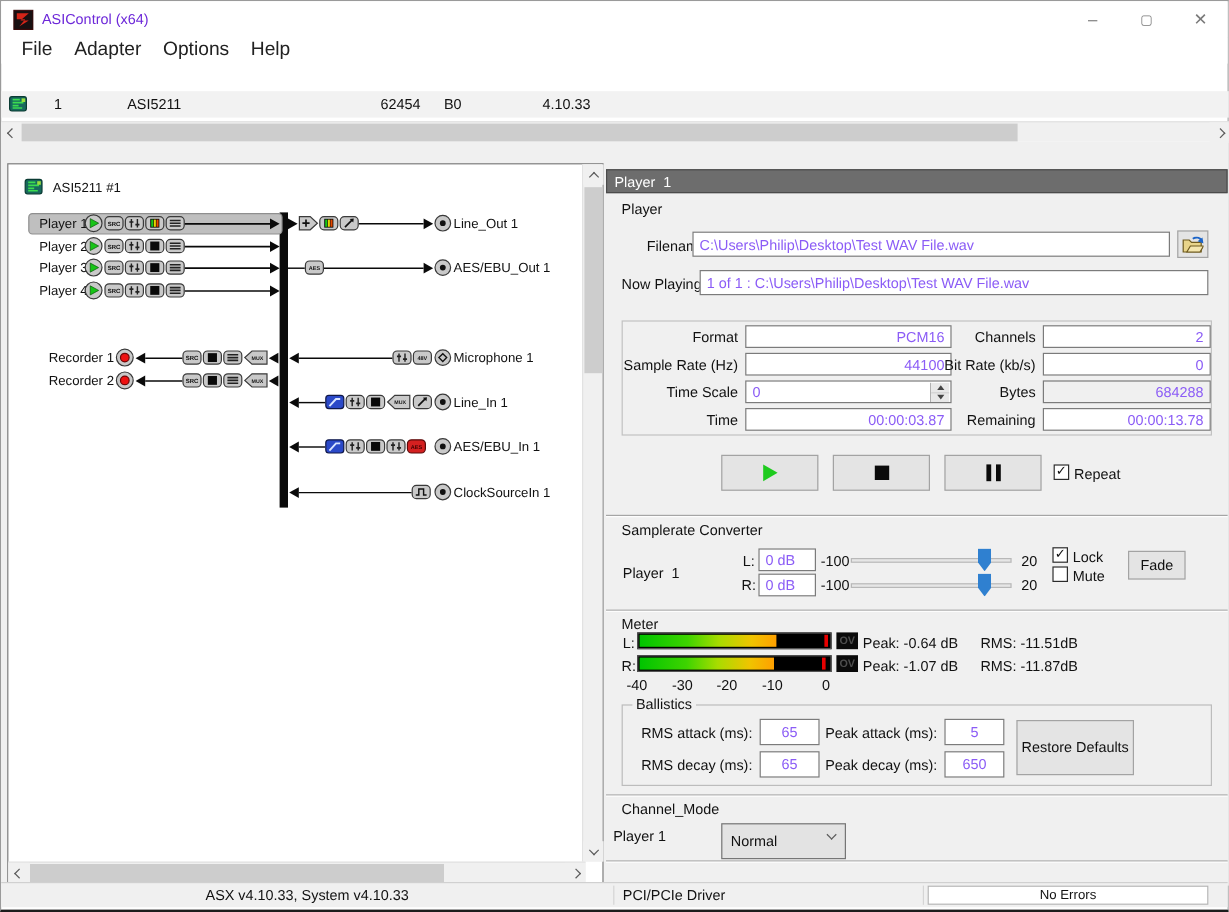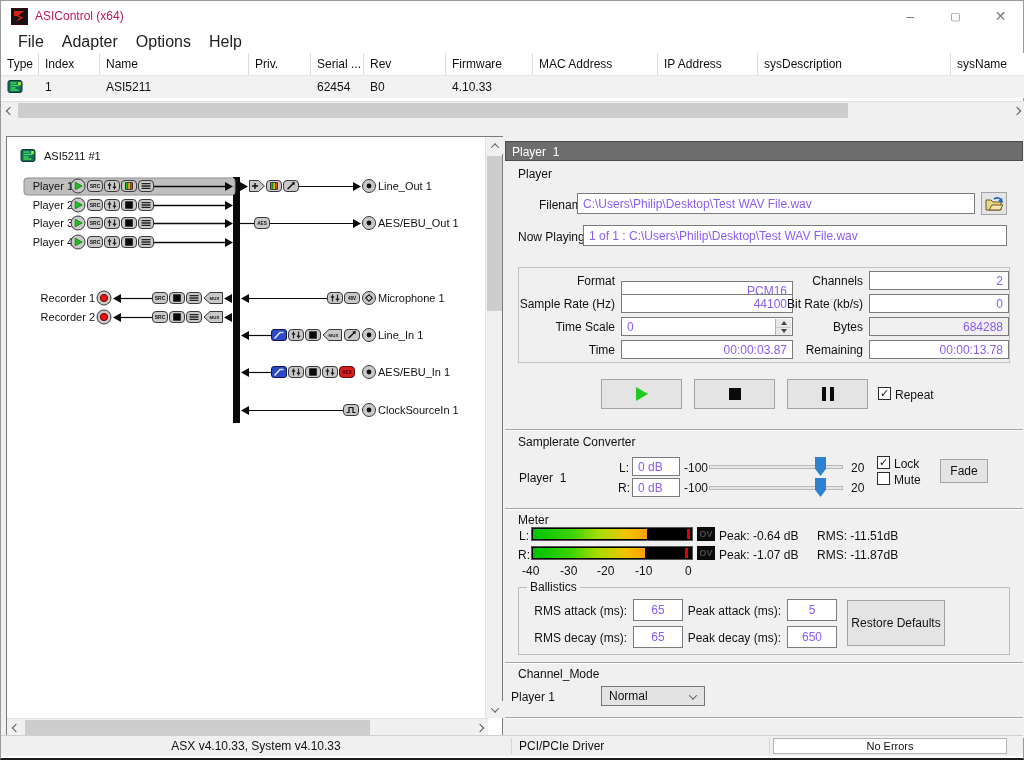--- a/index.html
+++ b/index.html
@@ -2,21 +2,21 @@
 <html><head>
 <meta charset="utf-8">
 <style>
   * { margin:0; padding:0; box-sizing:border-box; }
   html,body { width:1024px; height:760px; font-family:"Liberation Sans", sans-serif; background:#fff; overflow:hidden; }
   .window { position:relative; width:1024px; height:760px; border:1px solid #9a9a9a; border-bottom:2px solid #1c1c1c; background:#fff; }
   .abs { position:absolute; }
   .lbl { font-size:12px; color:#111; }
   
   .titlebar { position:absolute; top:0; left:0; width:100%; height:30px; background:#fff; }
-  .title-text { position:absolute; left:34px; top:8px; font-size:12px; color:#be185d; }
+  .title-text { position:absolute; left:34px; top:8px; font-size:12px; color:#6d28d9; }
   .win-btn { position:absolute; top:0; width:45px; height:30px; display:flex; align-items:center; justify-content:center; color:#7a7a7a; font-size:14px; }
   
   .menubar { position:absolute; top:30px; left:0; width:100%; height:22px; background:#fff; display:flex; align-items:center; padding-left:8px; }
   .menu-item { font-size:16px; color:#222; padding:2px 9px; }
   
   .tbl-head { position:absolute; top:52px; left:0; width:1024px; height:23px; display:flex; background:#fff; border-bottom:1px solid #e4e4e4; }
   .tbl-head > div { font-size:12px; color:#111; padding:4px 4px 0 6px; border-right:1px solid #dcdcdc; overflow:hidden; white-space:nowrap; }
   .tbl-row { position:absolute; top:75px; left:0; width:1024px; height:22px; display:flex; background:#f2f2f2; }
   .tbl-row > div { font-size:12px; color:#111; padding:4px 4px 0 6px; overflow:hidden; white-space:nowrap; }
   
@@ -80,33 +80,20 @@
     <div class="win-btn" style="right:0">✕</div>
   </div>
 
   <div class="menubar">
     <span class="menu-item">File</span>
     <span class="menu-item">Adapter</span>
     <span class="menu-item">Options</span>
     <span class="menu-item">Help</span>
   </div>
 
-  <div class="tbl-head">
-    <div style="width:38px">Type</div>
-    <div style="width:61px">Index</div>
-    <div style="width:149px">Name</div>
-    <div style="width:62px">Priv.</div>
-    <div style="width:53px">Serial ...</div>
-    <div style="width:82px">Rev</div>
-    <div style="width:87px">Firmware</div>
-    <div style="width:125px">MAC Address</div>
-    <div style="width:100px">IP Address</div>
-    <div style="width:193px">sysDescription</div>
-    <div style="width:74px; border-right:none">sysName</div>
-  </div>
   <div class="tbl-row">
     <div style="width:38px; padding-top:3px">
       <svg width="16" height="15">
           <use href="#i-dev"></use>
         </svg>
     </div>
     <div style="width:61px">1</div>
     <div style="width:149px">ASI5211</div>
     <div style="width:62px"></div>
     <div style="width:53px">62454</div>
@@ -389,21 +376,21 @@
           <path d="M9 2 c3 -2 6 -1 7 1" stroke="#1c64c8" stroke-width="1.6" fill="none"></path>
           <polygon points="17,1 18,6 13,4" fill="#1c64c8"></polygon>
         </svg>
       </div>
 
       <div class="abs lbl" style="left:13px; top:89px">Now Playing</div>
       <div class="field" style="left:78px; top:84px; width:424px; height:21px">1 of 1 : C:\Users\Philip\Desktop\Test WAV File.wav</div>
 
       <div class="grid-box">
         <div class="glabel" style="right:394px; top:6px">Format</div>
-        <div class="field right" style="left:102px; top:13px; width:172px; height:19px">PCM16</div>
+        <div class="field right" style="left:102px; top:3px; width:172px; height:19px">PCM16</div>
         <div class="glabel" style="right:146px; top:6px">Channels</div>
         <div class="field right" style="left:350px; top:3px; width:140px; height:19px">2</div>
 
         <div class="glabel" style="right:394px; top:29px">Sample Rate (Hz)</div>
         <div class="field right" style="left:102px; top:26px; width:172px; height:19px">44100</div>
         <div class="glabel" style="right:146px; top:29px">Bit Rate (kb/s)</div>
         <div class="field right" style="left:350px; top:26px; width:140px; height:19px">0</div>
 
         <div class="glabel" style="right:394px; top:52px">Time Scale</div>
         <div class="field" style="left:102px; top:49px; width:172px; height:19px">
@@ -502,21 +489,21 @@
         <div class="glabel" style="left:0; top:43px; width:108px">RMS decay (ms):</div>
         <div class="field" style="left:114px; top:38px; width:50px; height:22px; justify-content:center; position:absolute">65</div>
         <div class="glabel" style="left:154px; top:43px; width:108px">Peak decay (ms):</div>
         <div class="field" style="left:268px; top:38px; width:50px; height:22px; justify-content:center; position:absolute">650</div>
         <div class="btn" style="left:328px; top:12px; width:98px; height:46px">Restore Defaults</div>
       </div>
 
       <div class="groove" style="top:521px"></div>
       <div class="abs lbl" style="left:13px; top:526px">Channel_Mode</div>
       <div class="abs lbl" style="left:6px; top:549px">Player 1</div>
-      <div class="combo" style="left:96px; top:545px; width:104px; height:20px">
+      <div class="combo" style="left:96px; top:545px; width:104px; height:30px">
         <span>Normal</span>
         <i class="chv ch-d" style="position:absolute; right:8px; top:7px"></i>
       </div>
       <div class="groove" style="top:576px"></div>
     </div>
   </div>
 
   <div class="statusbar">
     <div class="abs" style="left:0; top:3px; width:510px; text-align:center">ASX v4.10.33, System v4.10.33</div>
     <div class="sep-v" style="left:510px"></div>

